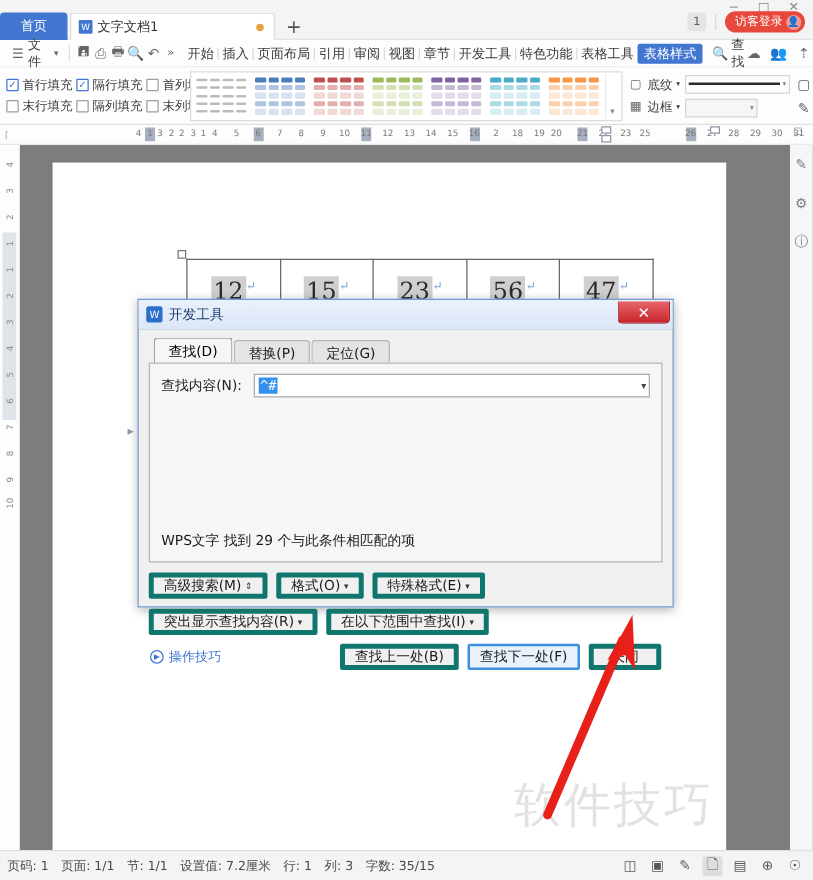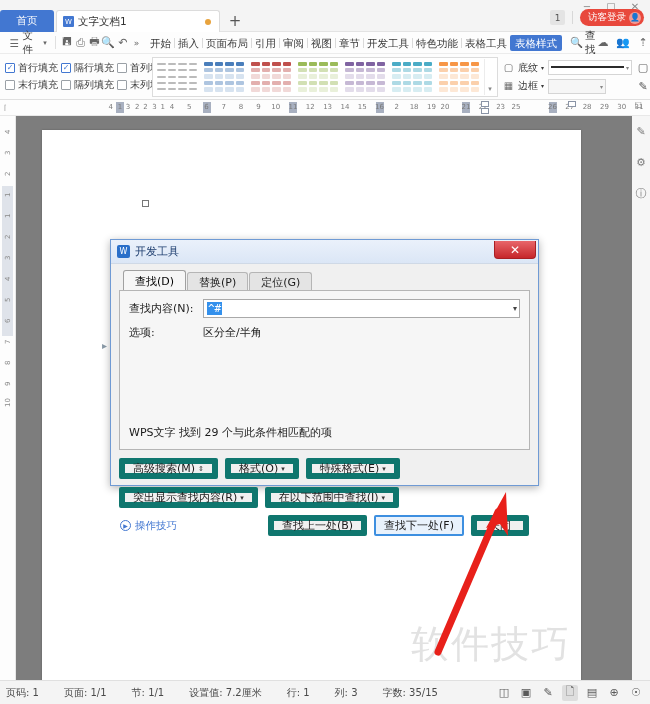--- a/index.html
+++ b/index.html
@@ -198,21 +198,21 @@
     position: absolute; right: 0; top: 116px; width: 18px; height: 564px;
     display: flex; flex-direction: column; align-items: center; gap: 16px; padding-top: 8px;
     background: #f6f6f6;
   }
   .rstrip .ic { width: 15px; height: 15px; display: flex; align-items: center; justify-content: center; color: #7d7d7d; }
 
   
   .statusbar {
     position: absolute; left: 0; bottom: 0; width: 650px; height: 24px;
     background: #f4f4f4; border-top: 1px solid #e0e0e0;
-    display: flex; align-items: center; padding: 0 6px; gap: 25px;
+    display: flex; align-items: center; padding: 0 6px; gap: 10px;
   }
   .statusbar .si { font-size: 10px; color: #4a4a4a; white-space: nowrap; }
   .sb-right { margin-left: auto; display: flex; align-items: center; gap: 6px; }
   .sb-right .ic {
     width: 16px; height: 16px; display: flex; align-items: center; justify-content: center;
     color: #5a5a5a; font-size: 11px; border-radius: 2px;
   }
   .sb-right .ic.active { background: #dedede; }
 
   
@@ -262,21 +262,21 @@
   }
   .optline { display: flex; gap: 6px; font-size: 11px; color: #222; margin-bottom: 4px; }
   .optline .olabel { width: 68px; flex: none; }
   .optline .oval { color: #222; }
   .statusmsg {
     position: absolute; left: 9px; bottom: 9px; font-size: 11px; color: #1a1a1a;
   }
   .btnrow { display: flex; gap: 7px; margin-top: 8px; }
   .btn {
     height: 21px; min-width: 58px; padding: 0 8px; background: #f0f0f0;
-    border: 6px solid #0f766e; border-radius: 2px; font-size: 11px; color: #1a1a1a;
+    border: 4px solid #0f766e; border-radius: 2px; font-size: 11px; color: #1a1a1a;
     display: flex; align-items: center; justify-content: center; gap: 3px; white-space: nowrap;
   }
   .btn .cv { font-size: 7px; color: #333; }
   .btn.default { border: 2px solid #3d8fe0; background: #e9f2fc; }
   .dlg-bottom {
     display: flex; align-items: center; margin-top: 7px; padding: 0 1px;
   }
   .tip { display: flex; align-items: center; gap: 4px; font-size: 10.5px; color: #4277d1; }
   .tip .play {
     width: 11px; height: 11px; border: 1px solid #4277d1; border-radius: 50%;
@@ -720,20 +720,31 @@
       <span class="vn" style="top: 207px;">6</span>
       <span class="vn" style="top: 228px;">7</span>
       <span class="vn" style="top: 249px;">8</span>
       <span class="vn" style="top: 270px;">9</span>
       <span class="vn" style="top: 291px;">10</span>
     </div>
 
   <div class="docarea">
     <div class="page">
       <div class="tbl-handle"></div>
+      <table class="doc-table">
+        <tbody>
+            <tr>
+          <td><span class="hl">12</span><span class="pmark">↵</span></td>
+          <td><span class="hl">15</span><span class="pmark">↵</span></td>
+          <td><span class="hl">23</span><span class="pmark">↵</span></td>
+          <td><span class="hl">56</span><span class="pmark">↵</span></td>
+          <td><span class="hl">47</span><span class="pmark">↵</span></td>
+        </tr>
+      </tbody>
+        </table>
       <span class="sel-mark">▸</span>
       <div class="watermark">软件技巧</div>
     </div>
     <div class="page-vscroll">
       <div class="thumb"></div>
     </div>
   </div>
 
   <div class="rstrip">
     <span class="ic">✎</span>
@@ -753,24 +764,20 @@
         <div class="dtab">替换(P)</div>
         <div class="dtab">定位(G)</div>
       </div>
       <div class="dpanel">
         <div class="frow">
           <span class="flabel">查找内容(N):</span>
           <div class="combo">
             <span class="val">^#</span>
             <span class="arrow">▾</span>
           </div>
-        </div>
-        <div class="optline">
-          <span class="olabel">选项:</span>
-          <span class="oval">区分全/半角</span>
         </div>
         <div class="statusmsg">WPS文字 找到 29 个与此条件相匹配的项</div>
       </div>
 
       <div class="btnrow">
         <div class="btn">
           <span>高级搜索(M)</span>
           <span class="cv">⇕</span>
         </div>
         <div class="btn">

